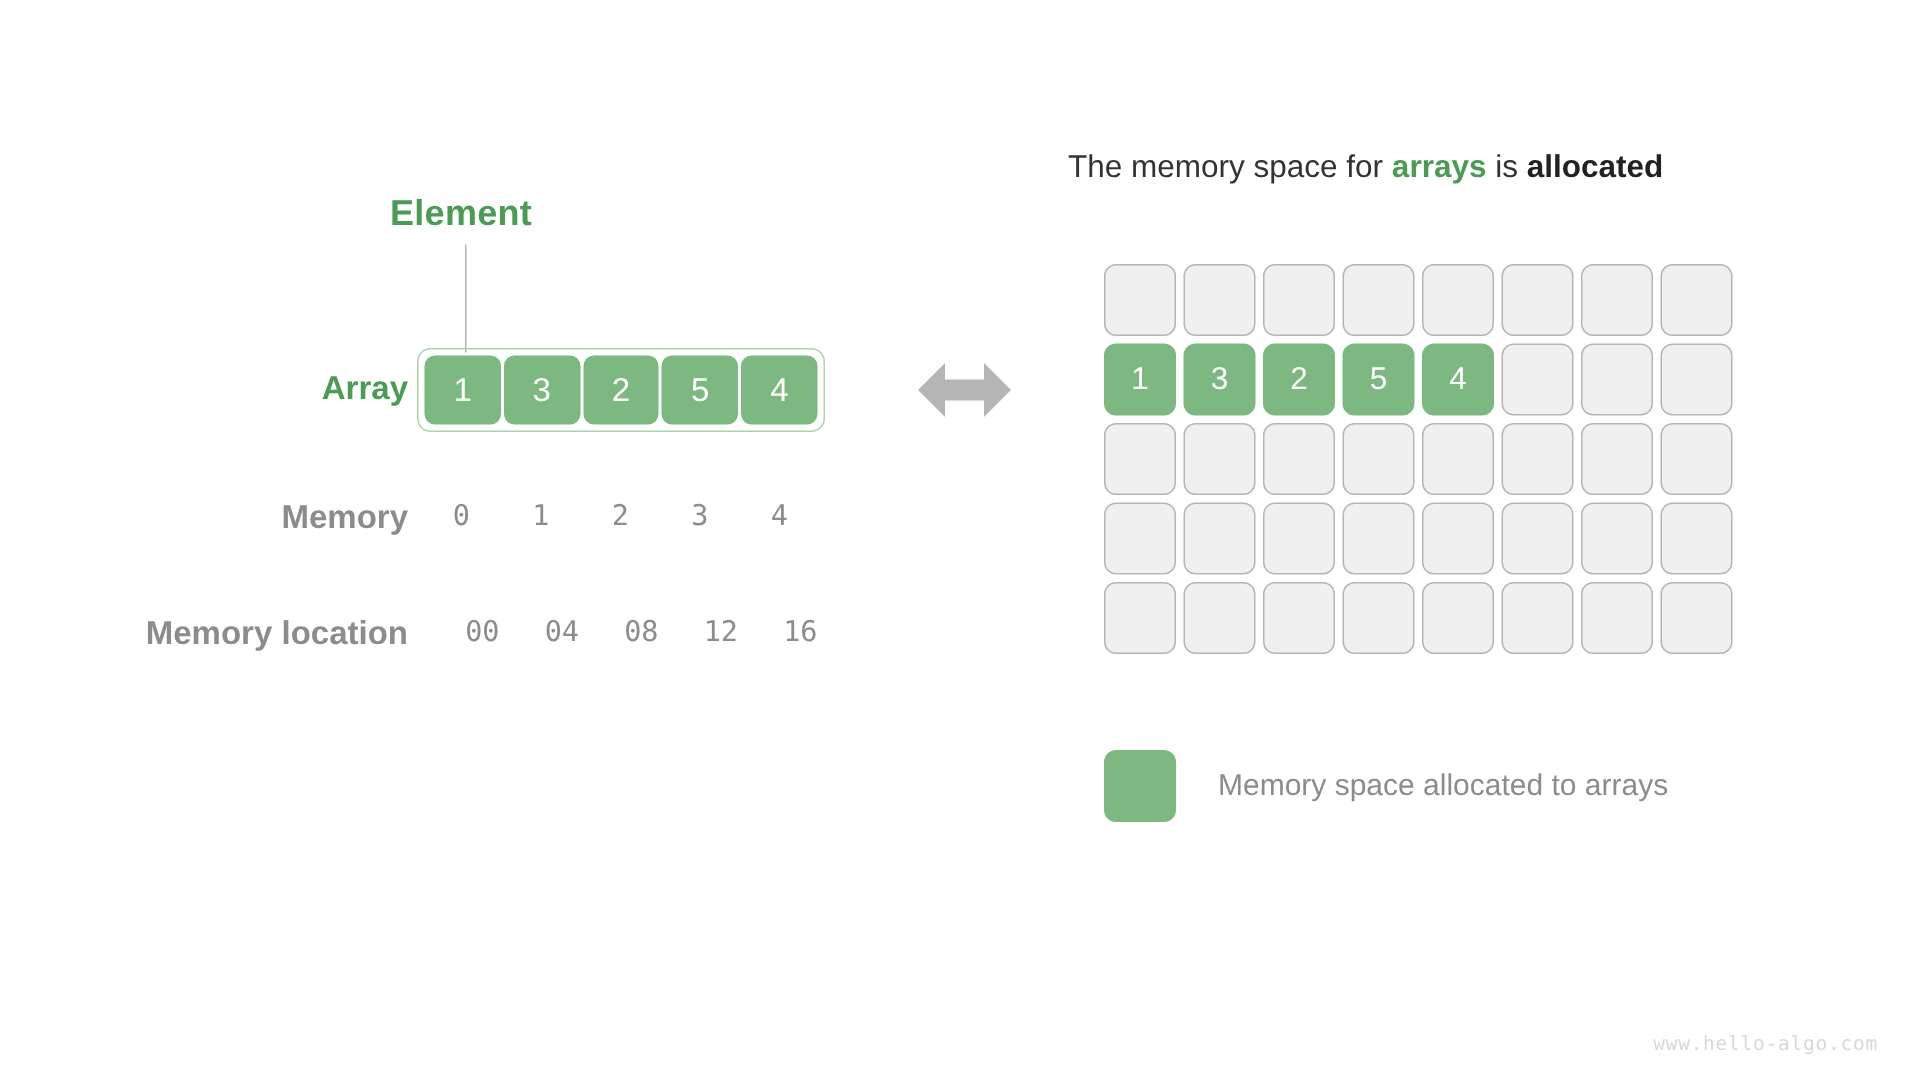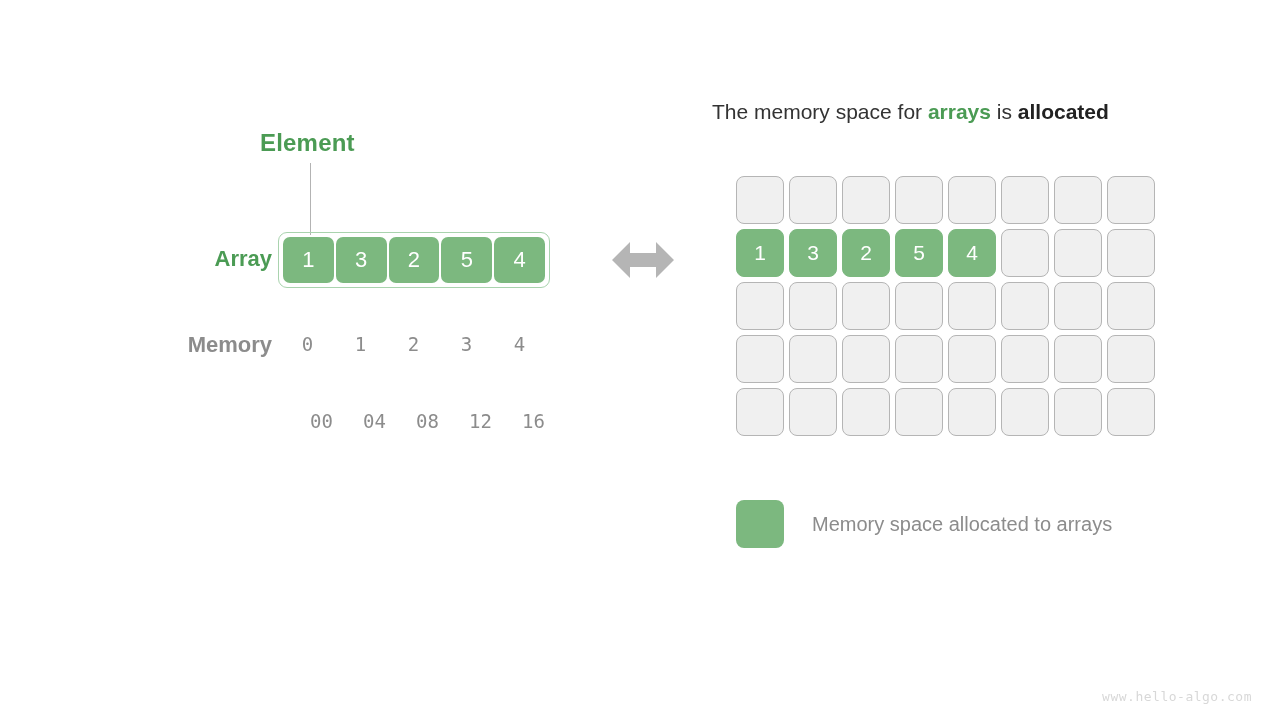--- a/index.html
+++ b/index.html
@@ -243,20 +243,21 @@
 
   <div class="row-label" id="index-label">Memory</div>
   <div class="num-row" id="index-row">
       <span>0</span>
       <span>1</span>
       <span>2</span>
       <span>3</span>
       <span>4</span>
     </div>
 
+  <div class="row-label" id="memory-label">Memory location</div>
   <div class="num-row" id="memory-row">
       <span>00</span>
       <span>04</span>
       <span>08</span>
       <span>12</span>
       <span>16</span>
     </div>
 
   <div id="double-arrow">
     <svg width="62" height="44" viewBox="0 0 62 44" xmlns="http://www.w3.org/2000/svg">

